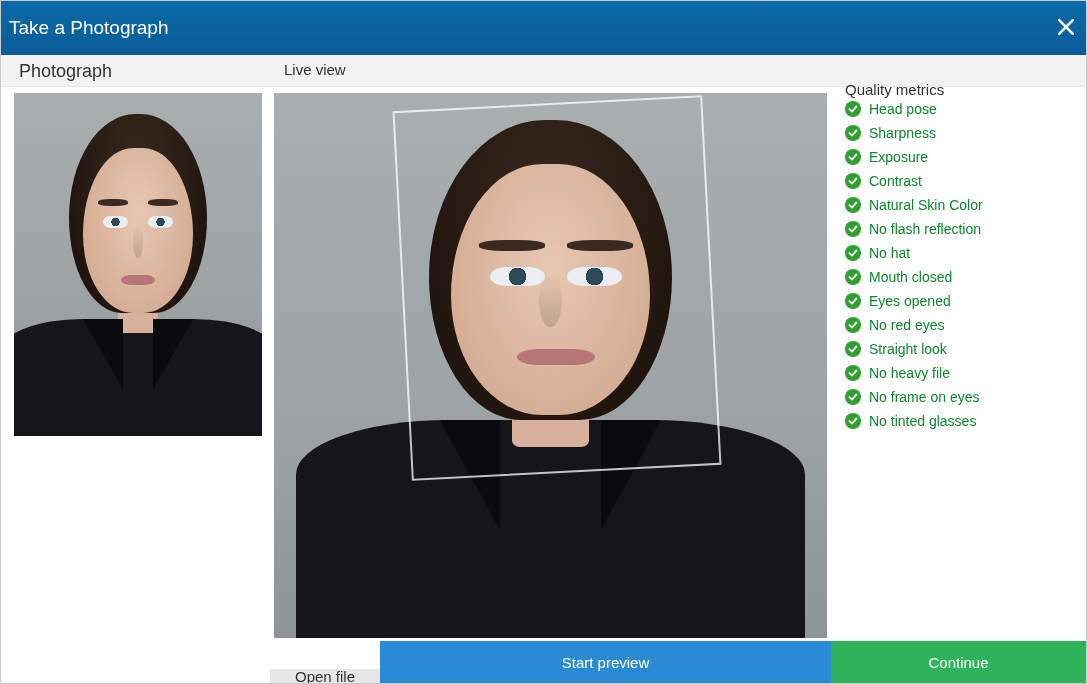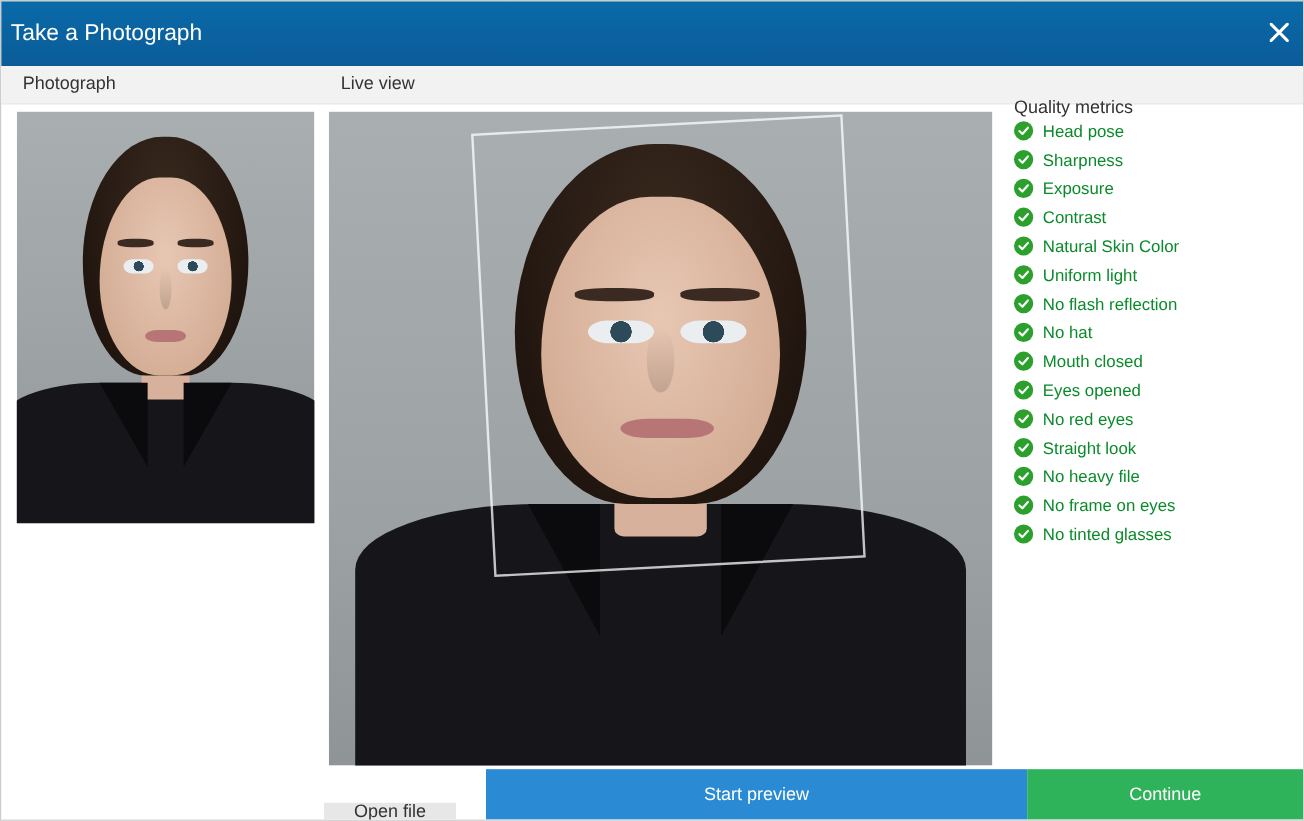--- a/index.html
+++ b/index.html
@@ -27,21 +27,21 @@
       font-size: 22px;
       line-height: 1;
       padding: 4px;
     }
     .section-headers {
       height: 32px;
       background: #f2f2f2;
       display: flex;
       border-bottom: 1px solid #e8e8e8;
     }
-    .hcol1 { width: 269px; padding: 6px 18px; font-size: 15px; color: #333; }
+    .hcol1 { width: 269px; padding: 6px 18px; font-size: 18px; color: #333; }
     .hcol2 { width: 561px; padding: 6px 14px; font-size: 15px; color: #333; }
     .hcol3 { flex: 1; padding: 6px 14px; font-size: 15px; color: #333; margin-top: 20px; }
     .main {
       display: flex;
       height: calc(100% - 54px - 32px - 42px);
     }
     .col-photo { width: 269px; padding: 6px 10px 6px 13px; }
     .col-live { width: 561px; padding: 6px 4px; position: relative; }
     .col-metrics { flex: 1; padding: 10px 14px; overflow: auto; }
     .thumb {
@@ -168,21 +168,21 @@
     .btn {
       display: flex;
       align-items: center;
       justify-content: center;
       font-size: 15px;
       cursor: pointer;
       user-select: none;
     }
     .btn-spacer { width: 269px; }
     .btn-open { width: 110px; background: #e7e7e7; color: #333; margin-top: 28px; }
-    .btn-start { width: 451px; background: #2a8bd4; color: #fff; margin-left: 25px; }
+    .btn-start { width: 451px; background: #2a8bd4; color: #fff; }
     .btn-continue { flex: 1; background: #2eb35a; color: #fff; }
   </style>
 </head>
 <body>
 
 <div class="titlebar">
   <span>Take a Photograph</span>
   <span class="close-btn">
     <svg viewBox="0 0 14 14" width="16" height="16">
         <path d="M1 1 L13 13 M13 1 L1 13" stroke="#fff" stroke-width="2.2" stroke-linecap="round"></path>
@@ -278,28 +278,20 @@
           </svg>
         </span>
         <span>Natural Skin Color</span>
       </div>
       <div class="metric-row">
         <span class="check-icon">
           <svg viewBox="0 0 10 10">
             <path d="M1.5 5.2 L4 7.6 L8.6 2.4" stroke="#fff" stroke-width="1.8" fill="none" stroke-linecap="round" stroke-linejoin="round"></path>
           </svg>
         </span>
-        <span>Uniform light</span>
-      </div>
-      <div class="metric-row">
-        <span class="check-icon">
-          <svg viewBox="0 0 10 10">
-            <path d="M1.5 5.2 L4 7.6 L8.6 2.4" stroke="#fff" stroke-width="1.8" fill="none" stroke-linecap="round" stroke-linejoin="round"></path>
-          </svg>
-        </span>
         <span>No flash reflection</span>
       </div>
       <div class="metric-row">
         <span class="check-icon">
           <svg viewBox="0 0 10 10">
             <path d="M1.5 5.2 L4 7.6 L8.6 2.4" stroke="#fff" stroke-width="1.8" fill="none" stroke-linecap="round" stroke-linejoin="round"></path>
           </svg>
         </span>
         <span>No hat</span>
       </div>

